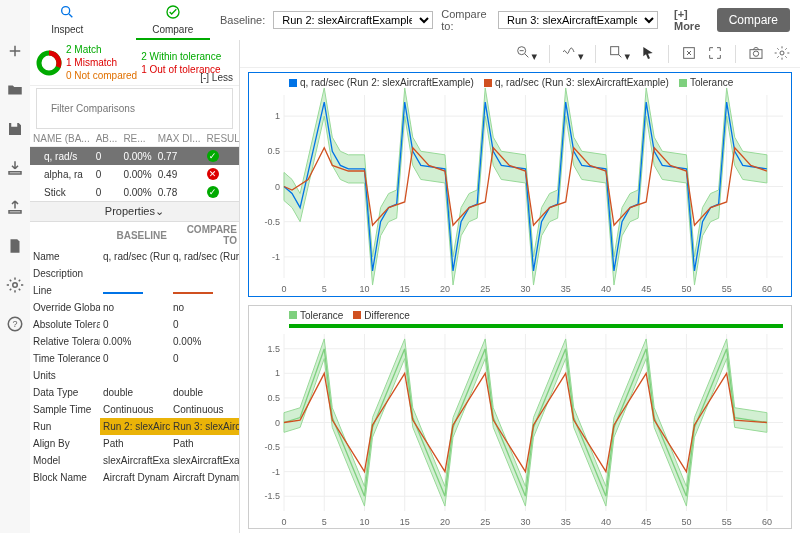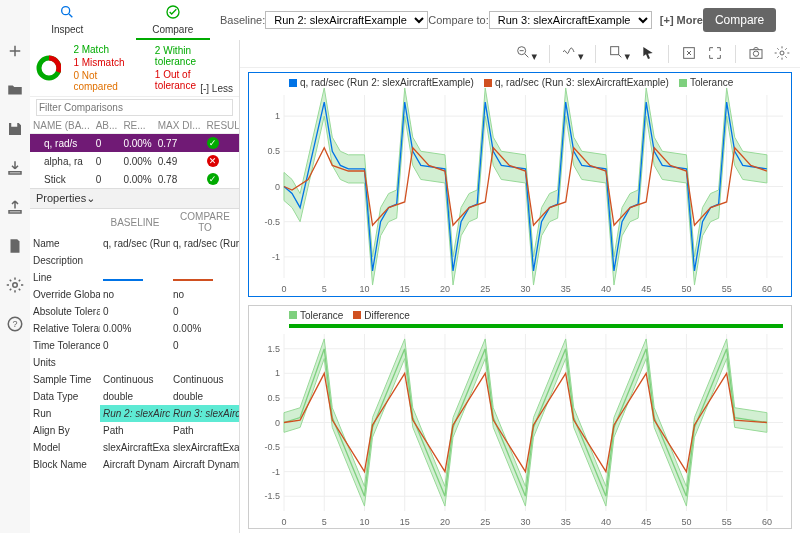--- a/index.html
+++ b/index.html
@@ -8,50 +8,50 @@
   .vstrip { width: 30px; background: #f7f7f7; display: flex; flex-direction: column; align-items: center; padding-top: 40px; gap: 15px; }
   .vstrip svg { width: 18px; height: 18px; fill: #666; }
   .main { flex: 1; display: flex; flex-direction: column; }
   .topbar { display: flex; height: 40px; }
   .tabarea { width: 180px; display: flex; gap: 31px; }
   .tab { flex: 1; text-align: center; padding: 4px 0; cursor: pointer; }
   .tab.active { border-bottom: 2px solid #0a0; }
   .tab.inspect svg { width: 16px; height: 16px; stroke: #0073e6; }
   .tab.compare svg { width: 16px; height: 16px; stroke: #0a0; }
   .tab .lbl { font-size: 10px; margin-top: 2px; }
-  .baseline-bar { flex: 1; display: flex; align-items: center; padding: 0 10px; }
+  .baseline-bar { flex: 1; display: flex; align-items: center; gap: 8px; padding: 0 10px; }
   .baseline-bar label { color: #555; }
   .baseline-bar select { font-size: 11px; padding: 1px 4px; min-width: 160px; border: 1px solid #bbb; background: #fff; }
   .more { color: #555; cursor: pointer; margin-left: 8px; font-weight: bold; }
   .compare-btn { background: #666; color: #fff; padding: 5px 12px; border: none; border-radius: 3px; font-size: 12px; cursor: pointer; }
   .content { flex: 1; display: flex; overflow: hidden; }
   .left { width: 210px; border-right: 1px solid #ddd; display: flex; flex-direction: column; overflow: hidden; }
-  .summary { display: flex; align-items: center; padding: 4px 6px; gap: 12px; border-bottom: 1px solid #eee; position: relative; }
+  .summary { display: flex; align-items: center; padding: 4px 6px; gap: 4px; border-bottom: 1px solid #eee; position: relative; }
   .summary-col { display: flex; flex-direction: column; font-size: 10px; gap: 2px; }
   .green { color: #0a0; }
   .red { color: #d00; }
   .orange { color: #e07000; }
   .less { position: absolute; right: 6px; bottom: 2px; font-size: 10px; cursor: pointer; }
   .filter { padding: 2px 6px; }
-  .filter input { width: 100%; border: 1px solid #ddd; font-size: 10px; padding: 2px; color: #888; }
+  .filter input { width: 100%; border: 1px solid #ddd; font-size: 10px; padding: 14px; color: #888; }
   table.cmp { width: 100%; border-collapse: collapse; font-size: 10px; }
   table.cmp th { color: #888; font-weight: normal; text-align: left; padding: 2px 3px; border-bottom: 1px solid #eee; white-space: nowrap; overflow: hidden; }
   table.cmp td { padding: 3px 3px; white-space: nowrap; overflow: hidden; }
   table.cmp .grow { background: #eee; font-weight: bold; }
-  table.cmp .sel td { background: #701a75; color: #fff; }
+  table.cmp .sel td { background: #737373; color: #fff; }
   .badge { display: inline-block; width: 12px; height: 12px; border-radius: 50%; text-align: center; line-height: 12px; color: #fff; font-size: 9px; }
   .badge.ok { background: #0a0; }
   .badge.err { background: #d00; }
-  .props-header { background: #f2f2f2; padding: 3px 6px; font-size: 11px; border-top: 1px solid #ddd; border-bottom: 1px solid #ddd; display: flex; justify-content: flex-start; }
+  .props-header { background: #f2f2f2; padding: 3px 6px; font-size: 11px; border-top: 1px solid #ddd; border-bottom: 1px solid #ddd; display: flex; justify-content: center; }
   table.props { width: 100%; border-collapse: collapse; font-size: 10px; }
-  table.props th { color: #888; font-weight: normal; text-align: center; padding: 2px 3px; }
+  table.props th { color: #888; font-weight: bold; text-align: right; padding: 2px 3px; }
   table.props td { padding: 3px 3px; white-space: nowrap; overflow: hidden; max-width: 70px; }
   table.props tr td:first-child { color: #333; }
   .line-sample { display: inline-block; width: 40px; height: 2px; }
-  .hl { background: #5eead4; font-style: italic; }
+  .hl { background: #eab308; }
   .plots { flex: 1; display: flex; flex-direction: column; }
   .tools { height: 28px; display: flex; align-items: center; justify-content: flex-end; gap: 6px; padding: 0 8px; border-bottom: 1px solid #eee; }
   .tools .sep { width: 1px; height: 18px; background: #ddd; margin: 0 4px; }
   .tools svg { width: 16px; height: 16px; stroke: #666; fill: none; stroke-width: 1.5; }
   .tool { padding: 2px; cursor: pointer; }
   .tool.arrow svg polygon { fill: #333; stroke: none; }
   .plot { flex: 1; margin: 4px 8px; border: 1px solid #0073e6; position: relative; }
   .plot.second { border-color: #ccc; }
   .legend { position: absolute; top: 4px; left: 40px; display: flex; gap: 10px; font-size: 10px; align-items: center; }
   .legend-item { display: flex; align-items: center; gap: 3px; }
@@ -223,28 +223,28 @@
                 <td>Time Tolerance</td>
                 <td>0</td>
                 <td>0</td>
               </tr>
               <tr>
                 <td>Units</td>
                 <td></td>
                 <td></td>
               </tr>
               <tr>
+                <td>Data Type</td>
+                <td>double</td>
+                <td>double</td>
+              </tr>
+              <tr>
                 <td>Sample Time</td>
                 <td>Continuous</td>
                 <td>Continuous</td>
-              </tr>
-              <tr>
-                <td>Data Type</td>
-                <td>double</td>
-                <td>double</td>
               </tr>
               <tr>
                 <td>Run</td>
                 <td class="hl">Run 2: slexAirc</td>
                 <td class="hl">Run 3: slexAirc</td>
               </tr>
               <tr>
                 <td>Align By</td>
                 <td>Path</td>
                 <td>Path</td>

